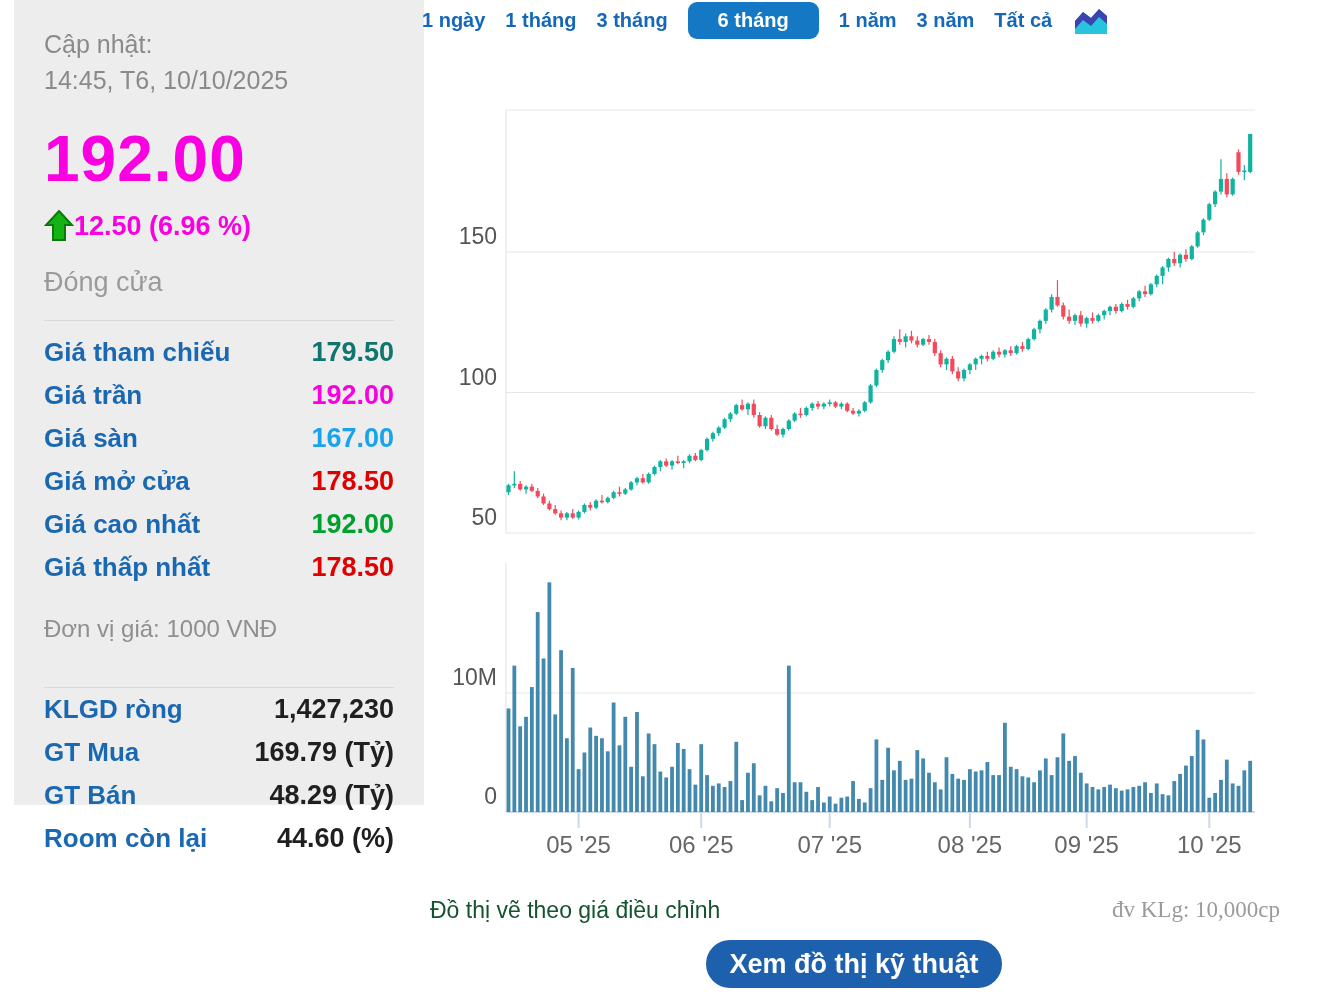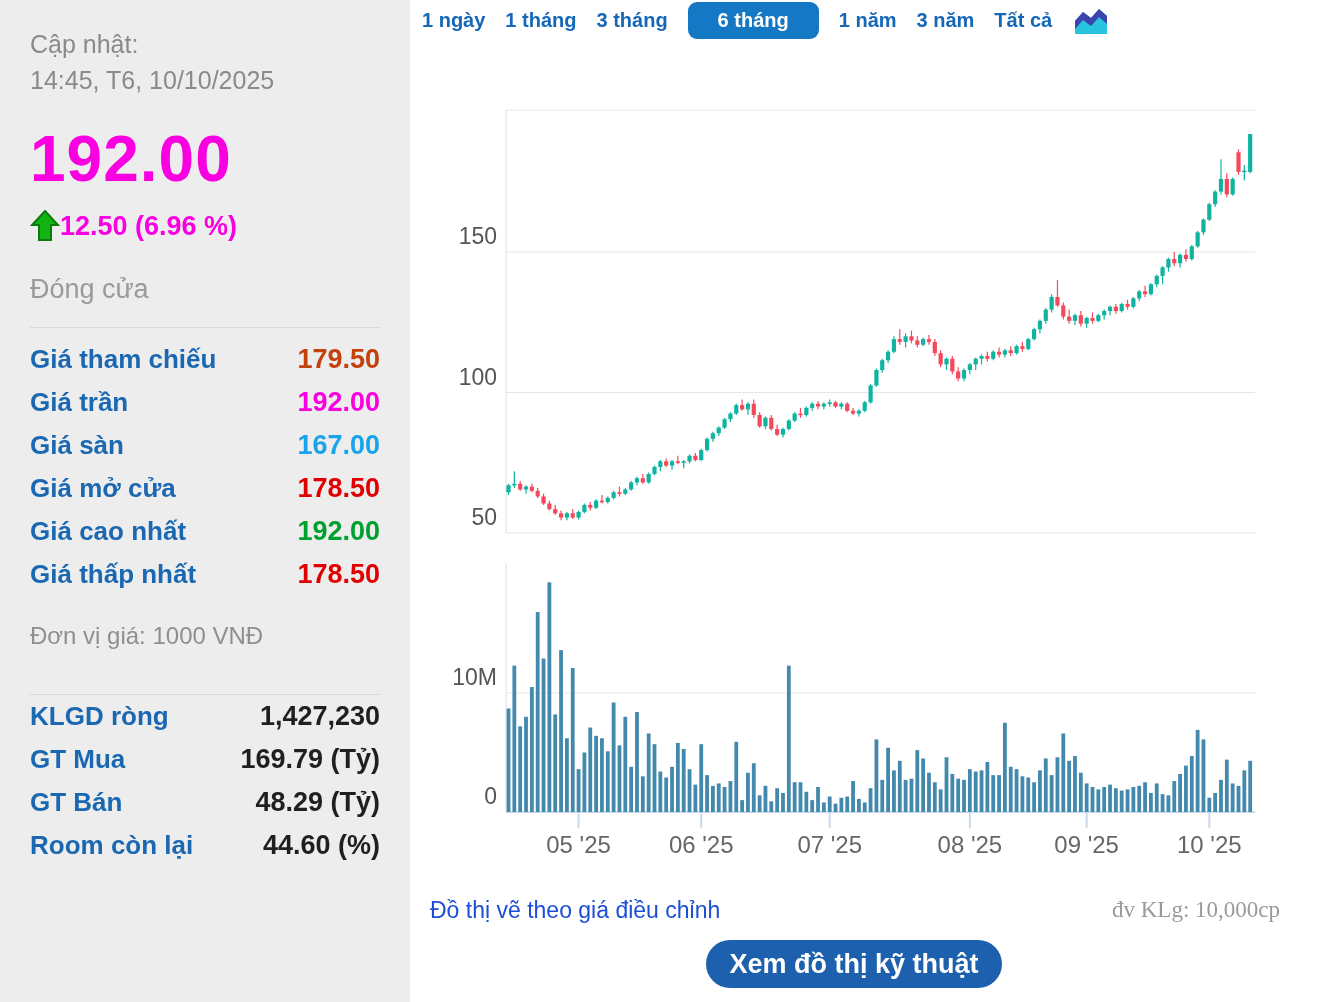--- a/index.html
+++ b/index.html
@@ -1,51 +1,51 @@
 <!DOCTYPE html>
 <html><head>
 <meta charset="utf-8">
 <style>
   html,body{margin:0;padding:0;background:#fff;}
   *{box-sizing:border-box;}
   .page{position:relative;width:1326px;height:1002px;background:#ffffff;overflow:hidden;
         font-family:"Liberation Sans", sans-serif;}
 
   
-  .sidebar{position:absolute;left:0;top:0;width:410px;height:1002px;background:#ededed;
+  .sidebar{position:absolute;left:14px;top:0;width:410px;height:805px;background:#ededed;
            padding:26px 30px;}
   .upd{color:#8a8a8a;font-size:25px;line-height:36px;}
   .big-price{margin-top:26px;font-size:64px;font-weight:bold;letter-spacing:1px;line-height:70px;}
   .change-row{margin-top:16px;display:flex;align-items:center;gap:0;
               font-size:27px;font-weight:bold;}
   .kv{display:flex;justify-content:space-between;align-items:baseline;}
   .kv .lbl{color:#1a68b2;font-size:26px;font-weight:bold;}
   .kv .val{color:#1f1f1f;font-size:27px;font-weight:bold;}
   .vol-row{margin-top:28px;}
-  .close-label{margin-top:32px;font-size:27px;color:#9a9a9a;}
+  .close-label{margin-top:25px;font-size:27px;color:#9a9a9a;}
   .hr{height:1px;background:#d8d8d8;margin-top:22px;}
   .rows{margin-top:10px;}
   .row{height:43px;display:flex;justify-content:space-between;align-items:center;}
   .unit-note{margin-top:26px;color:#8f8f8f;font-size:24px;}
   .hr2{height:1px;background:#d8d8d8;margin-top:44px;}
   .sect-title{margin-top:20px;font-size:26px;font-weight:bold;color:#1a68b2;height:40px;
               display:flex;align-items:center;}
 
   
   .tabs{position:absolute;left:422px;top:2px;display:flex;align-items:center;gap:20px;
         font-size:20px;font-weight:bold;color:#1568b8;}
   .tab{cursor:pointer;padding:7px 0;white-space:nowrap;}
   .tab.active{background:#1478c4;color:#ffffff;padding:7px 30px;border-radius:9px;}
   .chart-type-icon{display:flex;align-items:center;cursor:pointer;}
 
   
   .chart-svg{position:absolute;left:0;top:0;}
 
   
-  .note-l{position:absolute;left:430px;top:897px;font-size:23px;color:#1d4ed8;text-align:right;}
+  .note-l{position:absolute;left:430px;top:897px;font-size:23px;color:#14532d;text-align:right;}
   .note-r{position:absolute;right:46px;top:897px;font-size:23px;color:#9a9a9a;font-family:Liberation Serif, serif;}
   .tech-btn{position:absolute;left:706px;top:940px;width:296px;height:48px;border:none;
             border-radius:24px;background:#1d60ad;color:#fff;font-size:27px;font-weight:600;
             font-family:"Liberation Sans", sans-serif;display:flex;align-items:center;
             justify-content:center;cursor:pointer;}
 </style>
 </head>
 <body>
 
 <div class="page">
@@ -67,21 +67,21 @@
       <span style="color: rgb(248, 0, 224);">12.50 (6.96 %)</span>
     </div>
 
 
     <div class="close-label">Đóng cửa</div>
     <div class="hr"></div>
 
     <div class="rows">
       <div class="kv row">
         <span class="lbl">Giá tham chiếu</span>
-        <span class="val" style="color: #c2410c;">179.50</span>
+        <span class="val" style="color: #0f766e;">179.50</span>
       </div>
       <div class="kv row">
         <span class="lbl">Giá trần</span>
         <span class="val" style="color: rgb(248, 0, 224);">192.00</span>
       </div>
       <div class="kv row">
         <span class="lbl">Giá sàn</span>
         <span class="val" style="color: rgb(25, 163, 234);">167.00</span>
       </div>
       <div class="kv row">

